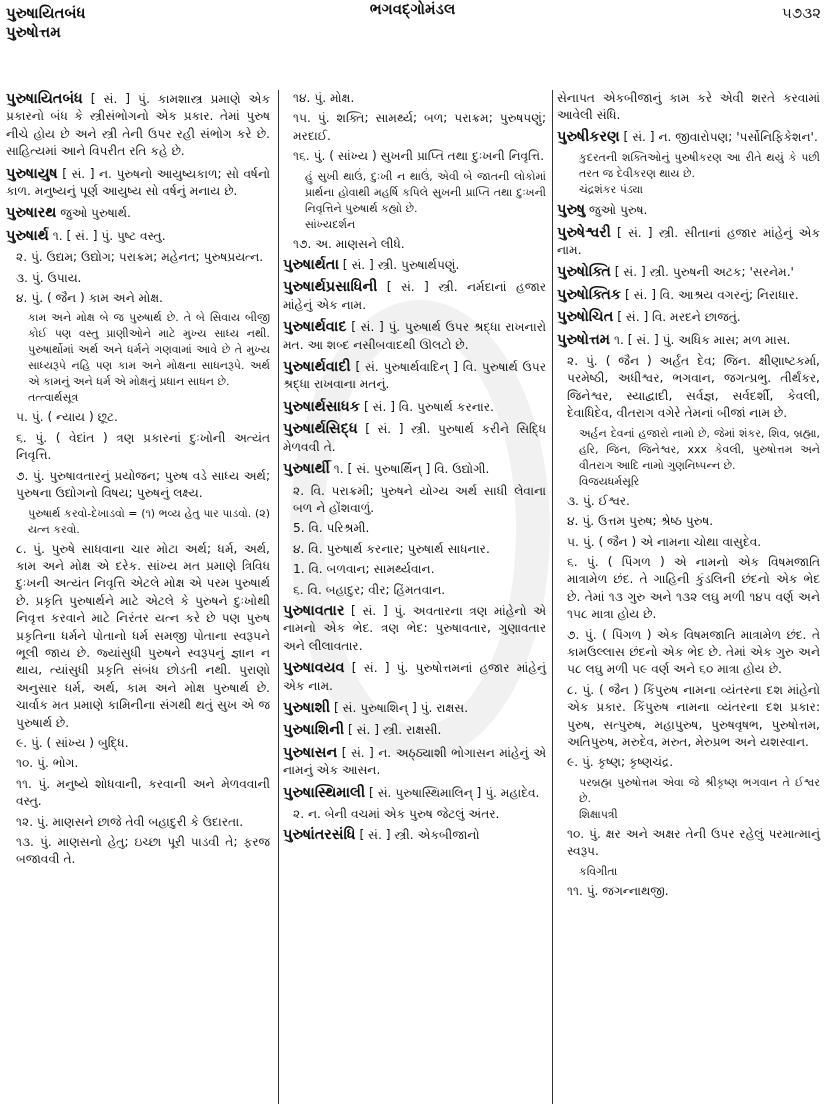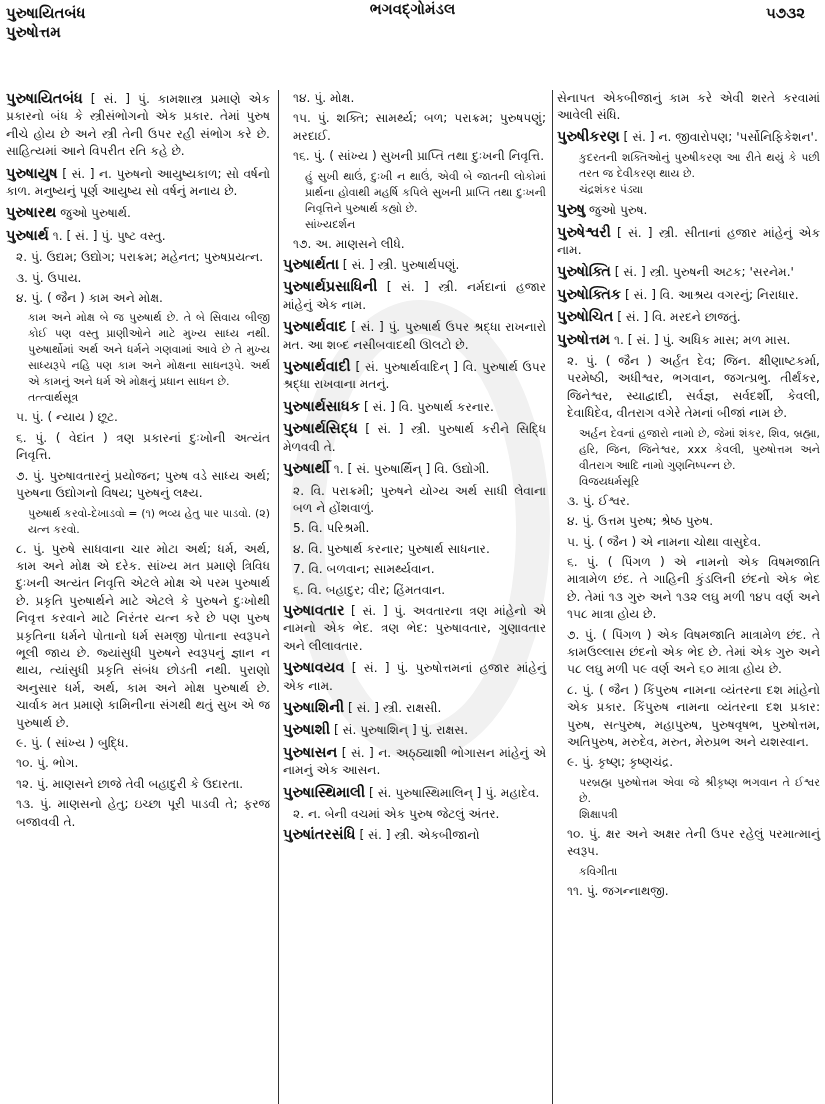--- a/index.html
+++ b/index.html
@@ -3,21 +3,21 @@
 <meta charset="utf-8">
 <style>
   html, body { margin: 0; padding: 0; background: #ffffff; }
   body {
     width: 825px; height: 1104px; overflow: hidden; position: relative;
     font-family: "DejaVu Sans", sans-serif; color: #111;
   }
   .header { position: absolute; left: 0; top: 0; width: 825px; height: 48px; }
   .hdr-left { position: absolute; left: 6px; top: 4px; font-size: 15px; font-weight: bold; line-height: 19px; }
   .hdr-center { position: absolute; left: 0; right: 0; top: 0; text-align: center; font-size: 15px; font-weight: bold; }
-  .hdr-right { position: absolute; right: 20px; top: 4px; font-size: 15px; font-weight: bold; }
+  .hdr-right { position: absolute; right: 4px; top: 4px; font-size: 15px; font-weight: normal; }
   .watermark {
     position: absolute; left: 290px; top: 300px; width: 260px; height: 460px;
     border: 34px solid #f1f1f1; border-radius: 50%; box-sizing: border-box; z-index: 0;
   }
   .columns { position: absolute; left: 0; top: 52px; width: 825px; height: 1050px; z-index: 1; margin-top: 38px; }
   .col { position: absolute; top: 0; height: 1050px; box-sizing: border-box; padding: 0 4px; font-size: 12.2px; line-height: 17.4px; }
   .col1 { left: 2px; width: 272px; }
   .col2 { left: 278px; width: 272px; border-left: 1px solid #333; }
   .col3 { left: 552px; width: 272px; border-left: 1px solid #333; }
   .entry { margin: 0 0 4px 0; text-align: justify; }
@@ -51,45 +51,46 @@
       <div class="sense">૩. પું. ઉપાય.</div>
       <div class="sense">૪. પું. ( જૈન ) કામ અને મોક્ષ.</div>
       <div class="quote"><span>કામ અને મોક્ષ બે જ પુરુષાર્થ છે. તે બે સિવાય બીજી કોઈ પણ વસ્તુ પ્રાણીઓને માટે મુખ્ય સાધ્ય નથી. પુરુષાર્થોમાં અર્થ અને ધર્મને ગણવામાં આવે છે તે મુખ્ય સાધ્યરૂપે નહિ પણ કામ અને મોક્ષના સાધનરૂપે. અર્થ એ કામનું અને ધર્મ એ મોક્ષનું પ્રધાન સાધન છે.</span><span class="src">તત્ત્વાર્થસૂત્ર</span></div>
       <div class="sense">૫. પું. ( ન્યાય ) છૂટ.</div>
       <div class="sense">૬. પું. ( વેદાંત ) ત્રણ પ્રકારનાં દુઃખોની અત્યંત નિવૃત્તિ.</div>
       <div class="sense">૭. પું. પુરુષાવતારનું પ્રયોજન; પુરુષ વડે સાધ્ય અર્થ; પુરુષના ઉદ્યોગનો વિષય; પુરુષનું લક્ષ્ય.</div>
       <div class="quote"><span>પુરુષાર્થ કરવો-દેખાડવો = (૧) ભવ્ય હેતુ પાર પાડવો. (૨) યત્ન કરવો.</span></div>
       <div class="sense">૮. પું. પુરુષે સાધવાના ચાર મોટા અર્થ; ધર્મ, અર્થ, કામ અને મોક્ષ એ દરેક. સાંખ્ય મત પ્રમાણે ત્રિવિધ દુઃખની અત્યંત નિવૃત્તિ એટલે મોક્ષ એ પરમ પુરુષાર્થ છે. પ્રકૃતિ પુરુષાર્થને માટે એટલે કે પુરુષને દુઃખોથી નિવૃત્ત કરવાને માટે નિરંતર યત્ન કરે છે પણ પુરુષ પ્રકૃતિના ધર્મને પોતાનો ધર્મ સમજી પોતાના સ્વરૂપને ભૂલી જાય છે. જ્યાંસુધી પુરુષને સ્વરૂપનું જ્ઞાન ન થાય, ત્યાંસુધી પ્રકૃતિ સંબંધ છોડતી નથી. પુરાણો અનુસાર ધર્મ, અર્થ, કામ અને મોક્ષ પુરુષાર્થ છે. ચાર્વાક મત પ્રમાણે કામિનીના સંગથી થતું સુખ એ જ પુરુષાર્થ છે.</div>
       <div class="sense">૯. પું. ( સાંખ્ય ) બુદ્ધિ.</div>
       <div class="sense">૧૦. પું. ભોગ.</div>
+      <div class="sense">૧૧. પું. મનુષ્યે શોધવાની, કરવાની અને મેળવવાની વસ્તુ.</div>
       <div class="sense">૧૨. પું. માણસને છાજે તેવી બહાદુરી કે ઉદારતા.</div>
       <div class="sense">૧૩. પું. માણસનો હેતુ; ઇચ્છા પૂરી પાડવી તે; ફરજ બજાવવી તે.</div>
     </div>
   <div class="col col2">
       <div class="sense">૧૪. પું. મોક્ષ.</div>
       <div class="sense">૧૫. પું. શક્તિ; સામર્થ્ય; બળ; પરાક્રમ; પુરુષપણું; મરદાઈ.</div>
       <div class="sense">૧૬. પું. ( સાંખ્ય ) સુખની પ્રાપ્તિ તથા દુઃખની નિવૃત્તિ.</div>
       <div class="quote"><span>હું સુખી થાઉં, દુઃખી ન થાઉં, એવી બે જાતની લોકોમાં પ્રાર્થના હોવાથી મહર્ષિ કપિલે સુખની પ્રાપ્તિ તથા દુઃખની નિવૃત્તિને પુરુષાર્થ કહ્યો છે.</span><span class="src">સાંખ્યદર્શન</span></div>
       <div class="sense">૧૭. અ. માણસને લીધે.</div>
       <div class="entry"><span class="hw">પુરુષાર્થતા</span> <span>[ સં. ] સ્ત્રી. પુરુષાર્થપણું.</span></div>
       <div class="entry"><span class="hw">પુરુષાર્થપ્રસાધિની</span> <span>[ સં. ] સ્ત્રી. નર્મદાનાં હજાર માંહેનું એક નામ.</span></div>
       <div class="entry"><span class="hw">પુરુષાર્થવાદ</span> <span>[ સં. ] પું. પુરુષાર્થ ઉપર શ્રદ્ધા રાખનારો મત. આ શબ્દ નસીબવાદથી ઊલટો છે.</span></div>
       <div class="entry"><span class="hw">પુરુષાર્થવાદી</span> <span>[ સં. પુરુષાર્થવાદિન્ ] વિ. પુરુષાર્થ ઉપર શ્રદ્ધા રાખવાના મતનું.</span></div>
       <div class="entry"><span class="hw">પુરુષાર્થસાધક</span> <span>[ સં. ] વિ. પુરુષાર્થ કરનાર.</span></div>
       <div class="entry"><span class="hw">પુરુષાર્થસિદ્ધ</span> <span>[ સં. ] સ્ત્રી. પુરુષાર્થ કરીને સિદ્ધિ મેળવવી તે.</span></div>
       <div class="entry"><span class="hw">પુરુષાર્થી</span> <span>૧. [ સં. પુરુષાર્થિન્ ] વિ. ઉદ્યોગી.</span></div>
       <div class="sense">૨. વિ. પરાક્રમી; પુરુષને યોગ્ય અર્થ સાધી લેવાના બળ ને હોંશવાળું.</div>
       <div class="sense">5. વિ. પરિશ્રમી.</div>
       <div class="sense">૪. વિ. પુરુષાર્થ કરનાર; પુરુષાર્થ સાધનાર.</div>
-      <div class="sense">7. વિ. બળવાન; સામર્થ્યવાન.</div>
+      <div class="sense">1. વિ. બળવાન; સામર્થ્યવાન.</div>
       <div class="sense">૬. વિ. બહાદુર; વીર; હિંમતવાન.</div>
       <div class="entry"><span class="hw">પુરુષાવતાર</span> <span>[ સં. ] પું. અવતારના ત્રણ માંહેનો એ નામનો એક ભેદ. ત્રણ ભેદ: પુરુષાવતાર, ગુણાવતાર અને લીલાવતાર.</span></div>
       <div class="entry"><span class="hw">પુરુષાવયવ</span> <span>[ સં. ] પું. પુરુષોત્તમનાં હજાર માંહેનું એક નામ.</span></div>
+      <div class="entry"><span class="hw">પુરુષાશી</span> <span>[ સં. પુરુષાશિન્ ] પું. રાક્ષસ.</span></div>
       <div class="entry"><span class="hw">પુરુષાશિની</span> <span>[ સં. ] સ્ત્રી. રાક્ષસી.</span></div>
-      <div class="entry"><span class="hw">પુરુષાશી</span> <span>[ સં. પુરુષાશિન્ ] પું. રાક્ષસ.</span></div>
       <div class="entry"><span class="hw">પુરુષાસન</span> <span>[ સં. ] ન. અઠ્ઠ્યાશી ભોગાસન માંહેનું એ નામનું એક આસન.</span></div>
       <div class="entry"><span class="hw">પુરુષાસ્થિમાલી</span> <span>[ સં. પુરુષાસ્થિમાલિન્ ] પું. મહાદેવ.</span></div>
       <div class="sense">૨. ન. બેની વચમાં એક પુરુષ જેટલું અંતર.</div>
       <div class="entry"><span class="hw">પુરુષાંતરસંધિ</span> <span>[ સં. ] સ્ત્રી. એકબીજાનો</span></div>
     </div>
   <div class="col col3">
       <div class="sense flush">સેનાપત એકબીજાનું કામ કરે એવી શરતે કરવામાં આવેલી સંધિ.</div>
       <div class="entry"><span class="hw">પુરુષીકરણ</span> <span>[ સં. ] ન. જીવારોપણ; 'પર્સોનિફિકેશન'.</span></div>
       <div class="quote"><span>કુદરતની શક્તિઓનું પુરુષીકરણ આ રીતે થયું કે પછી તરત જ દેવીકરણ થાય છે.</span><span class="src">ચંદ્રશંકર પંડ્યા</span></div>
       <div class="entry"><span class="hw">પુરુષુ</span> <span>જુઓ પુરુષ.</span></div>

